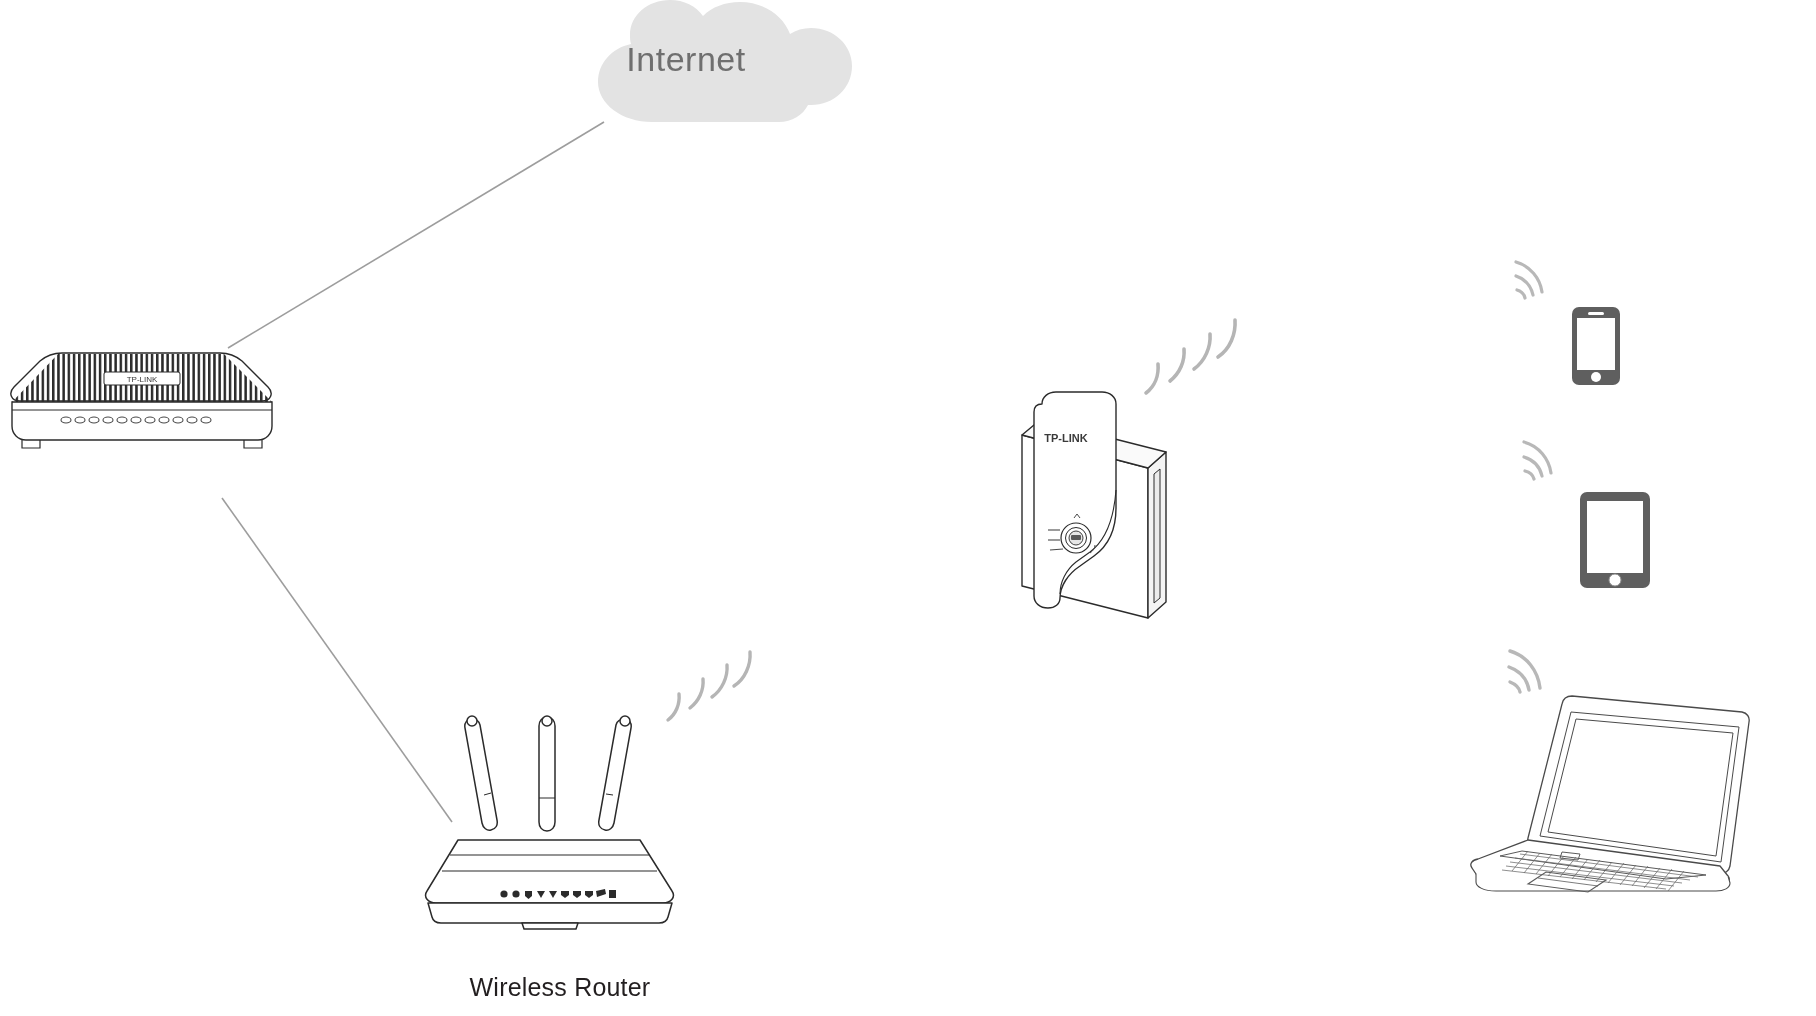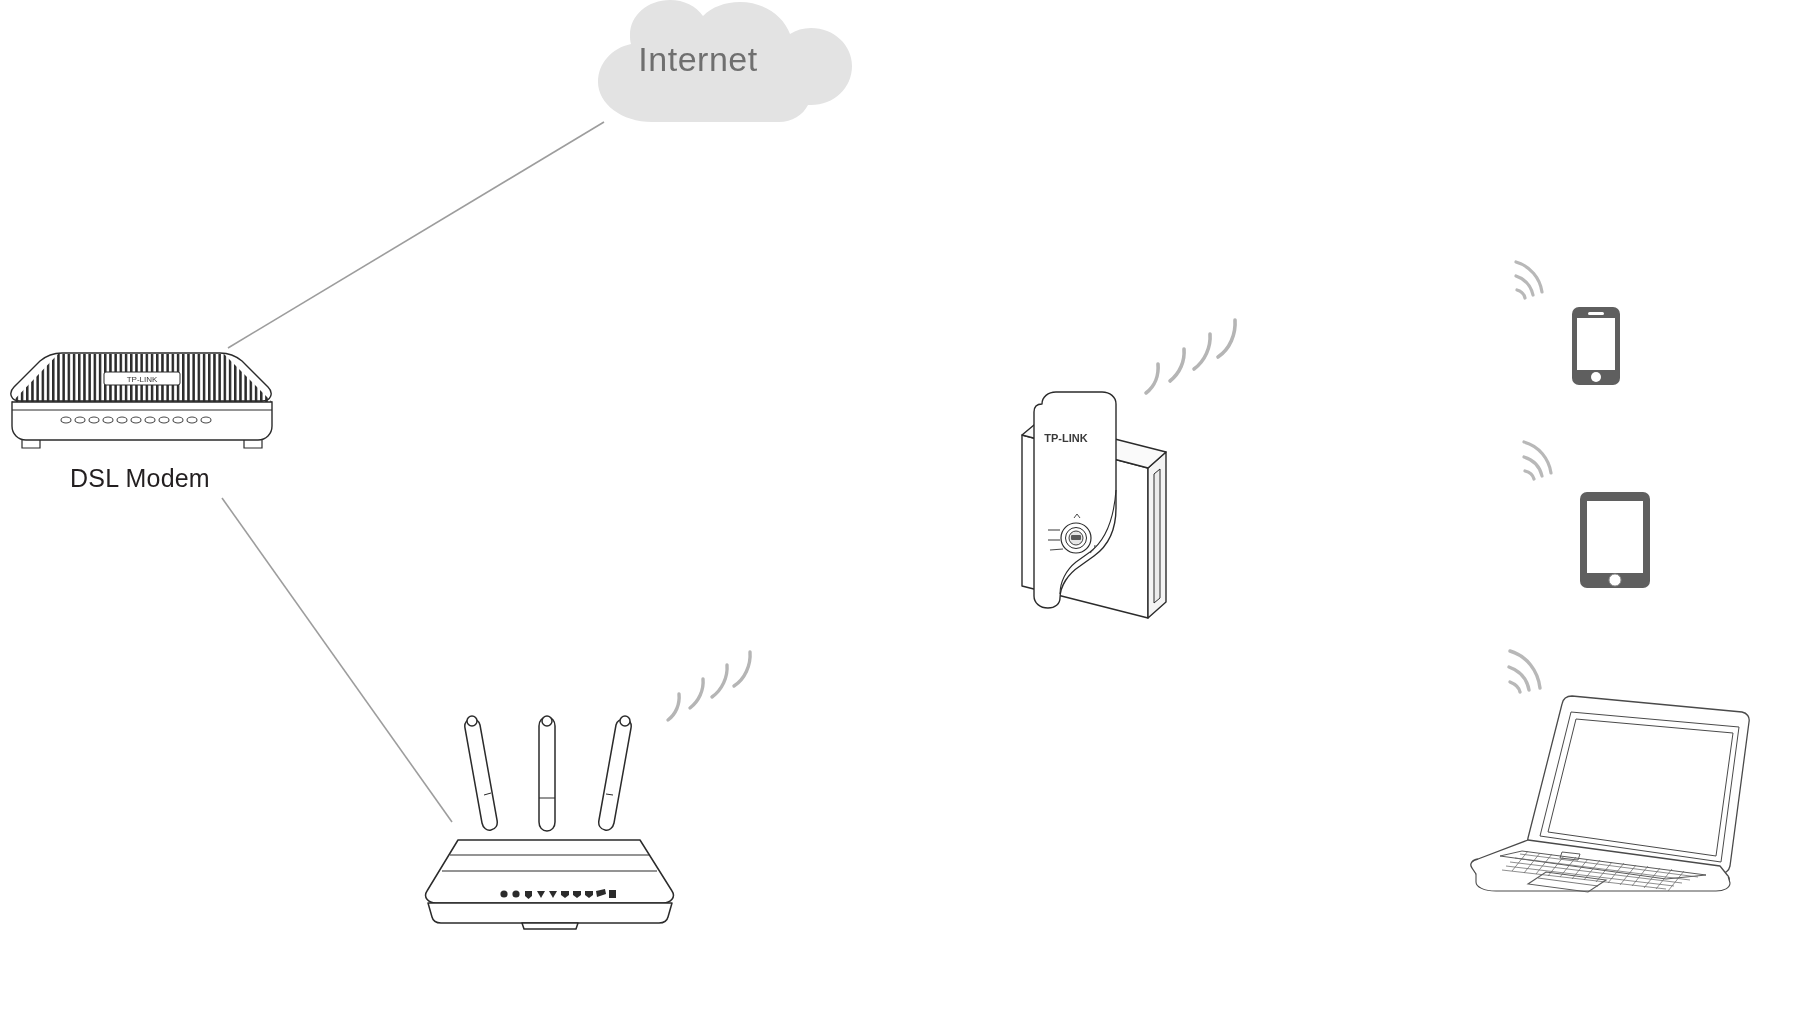--- a/index.html
+++ b/index.html
@@ -34,21 +34,21 @@
     font-family: "Liberation Sans", "DejaVu Sans", sans-serif;
   }
   .caption.two-line {
     line-height: 33px;
   }
   svg { display: block; overflow: visible; }
 
   
   #cloud-node { left: 560px; top: 0px; width: 300px; height: 130px; }
   #cloud-label {
-    left: 548px; top: 44px; width: 300px;
+    left: 536px; top: 44px; width: 300px;
     font-size: 34px; color: #6f6f6f; letter-spacing: 0.5px;
   }
 
   
   #modem-node { left: 0px; top: 340px; width: 280px; height: 120px; }
   #modem-caption { left: 0px; top: 463px; width: 280px; }
 
   
   #router-node { left: 410px; top: 695px; width: 300px; height: 250px; }
   #router-caption { left: 390px; top: 972px; width: 340px; }
@@ -141,21 +141,20 @@
         <ellipse cx="164" cy="80" rx="5" ry="3"></ellipse>
         <ellipse cx="178" cy="80" rx="5" ry="3"></ellipse>
         <ellipse cx="192" cy="80" rx="5" ry="3"></ellipse>
         <ellipse cx="206" cy="80" rx="5" ry="3"></ellipse>
       </g>
 
       <path d="M 22,100 L 22,108 L 40,108 L 40,100" fill="none" stroke="#2b2b2b" stroke-width="1.2"></path>
       <path d="M 244,100 L 244,108 L 262,108 L 262,100" fill="none" stroke="#2b2b2b" stroke-width="1.2"></path>
     </svg>
   </div>
-  <div class="caption" id="modem-caption">DSL Modem</div>
 
   <div class="node" id="router-waves">
     <svg width="110" height="95" viewBox="0 0 110 95" fill="none" stroke="#b5b5b5" stroke-width="3.4" stroke-linecap="round">
       <path d="M 8,72 C 16,66 20,56 19,46"></path>
       <path d="M 30,60 C 39,53 44,42 43,31"></path>
       <path d="M 52,49 C 62,42 68,29 67,17"></path>
       <path d="M 74,38 C 85,31 91,17 90,4"></path>
     </svg>
   </div>
   <div class="node" id="router-node">
@@ -200,20 +199,21 @@
         <path d="M 127,196 h8 l-4,7 z"></path>
         <path d="M 139,196 h8 l-4,7 z"></path>
         <path d="M 151,196 h8 v4 l-4,3 l-4,-3 z"></path>
         <path d="M 163,196 h8 v4 l-4,3 l-4,-3 z"></path>
         <path d="M 175,196 h8 v4 l-4,3 l-4,-3 z"></path>
         <path d="M 186,196 l9,-2 l1,5 l-9,3 z"></path>
         <rect x="199" y="195" width="7" height="8"></rect>
       </g>
     </svg>
   </div>
+  <div class="caption" id="router-caption">Wireless Router</div>
 
   <div class="node" id="extender-waves">
     <svg width="120" height="100" viewBox="0 0 120 100" fill="none" stroke="#b5b5b5" stroke-width="3.6" stroke-linecap="round">
       <path d="M 8,78 C 17,71 21,60 20,49"></path>
       <path d="M 32,66 C 42,58 47,46 46,34"></path>
       <path d="M 56,54 C 67,46 73,32 72,19"></path>
       <path d="M 80,42 C 92,34 98,19 97,5"></path>
     </svg>
   </div>
   <div class="node" id="extender-node">

